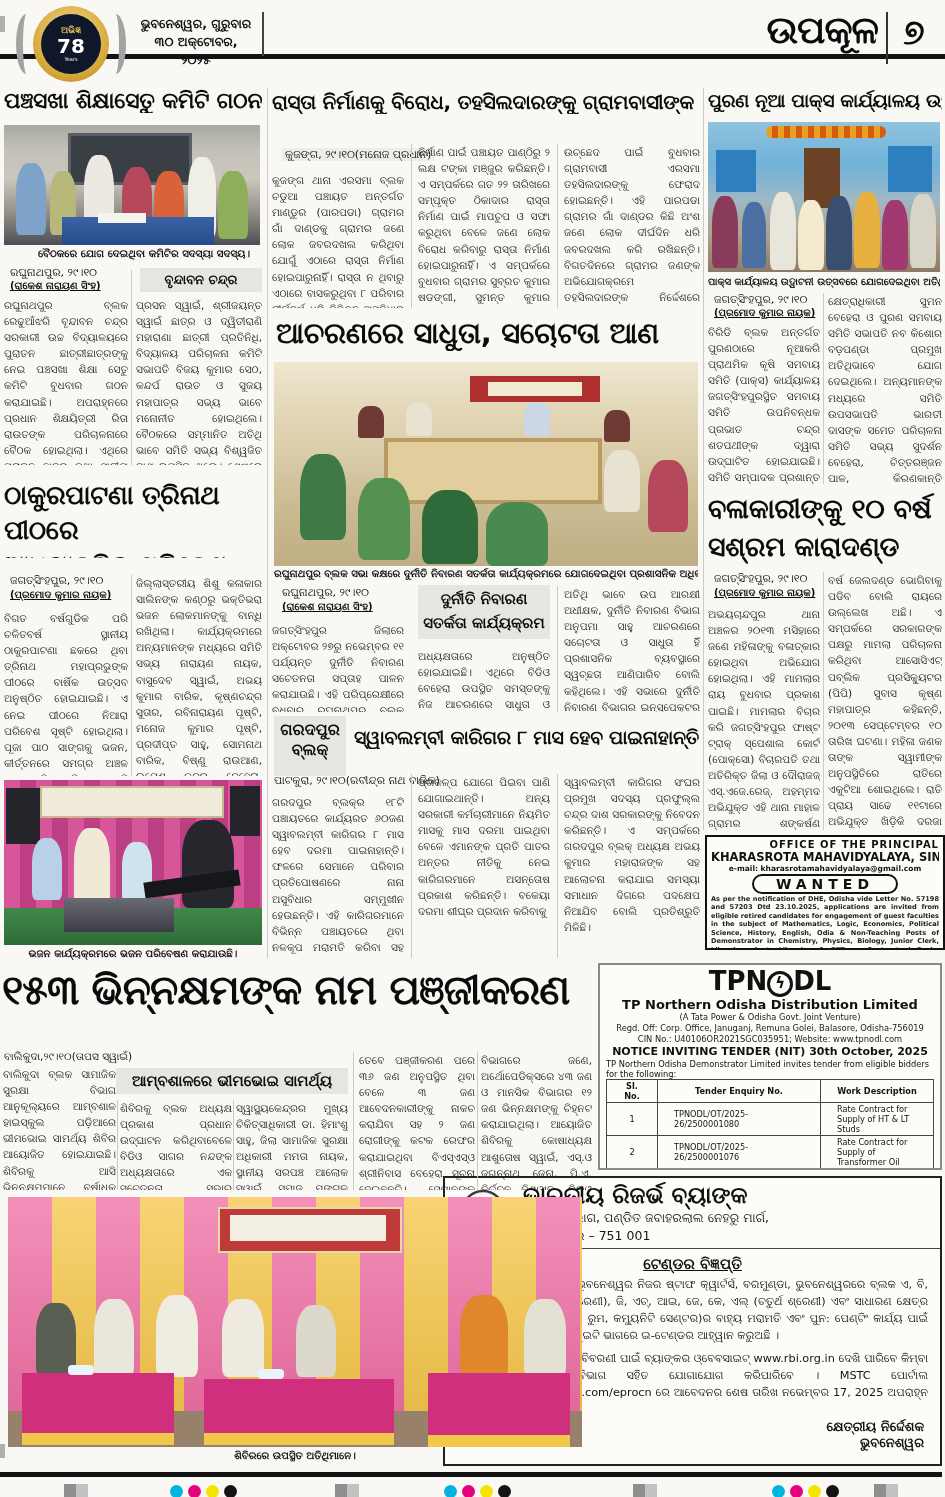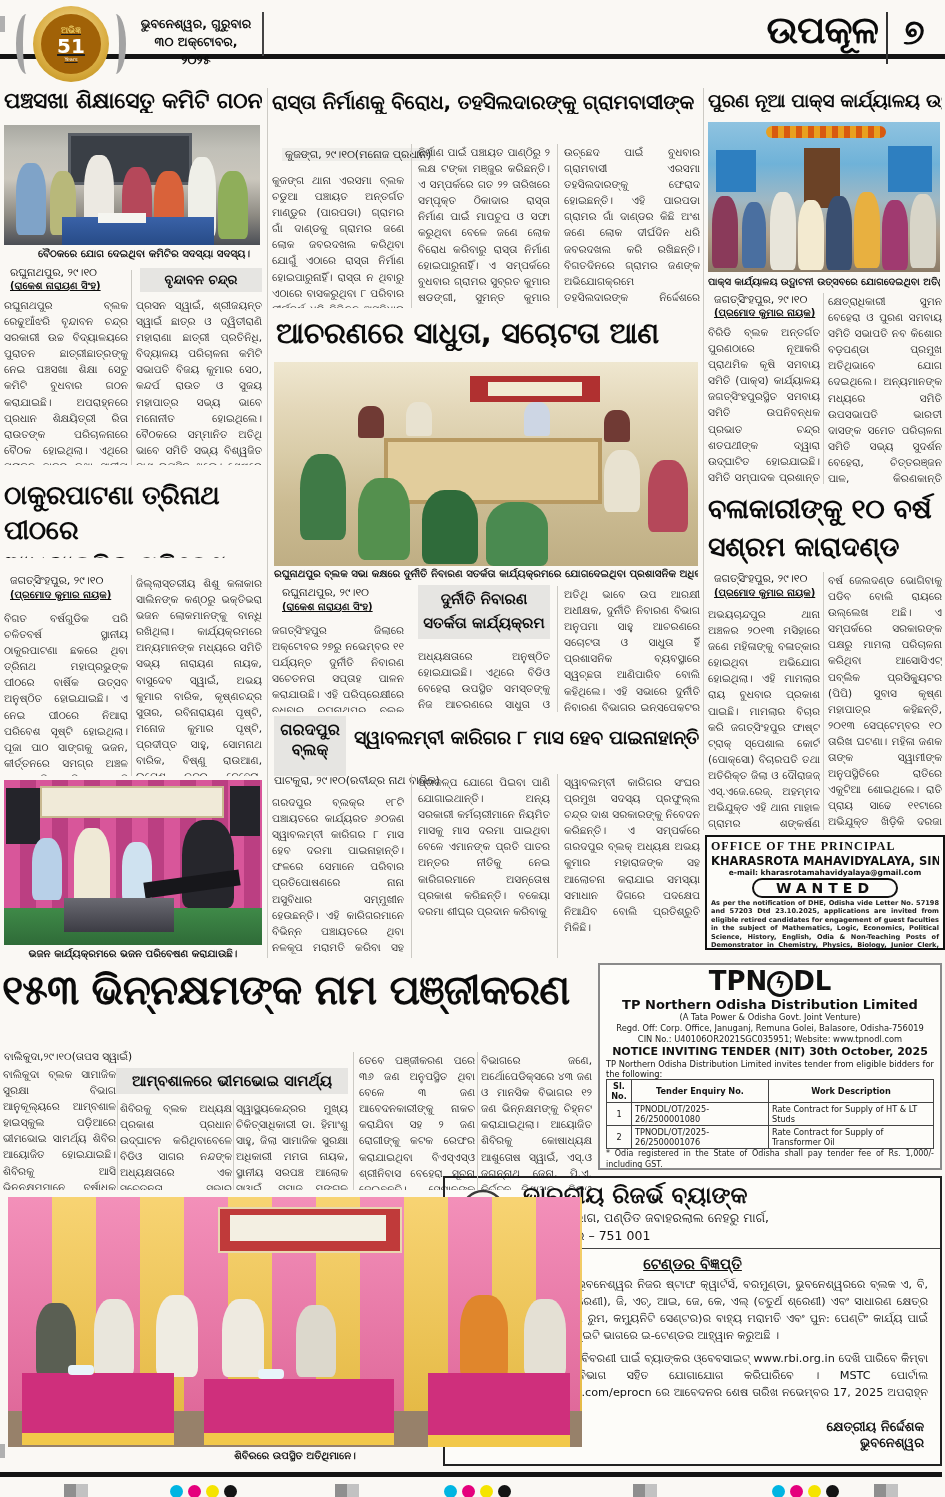--- a/index.html
+++ b/index.html
@@ -20,40 +20,40 @@
   .mast-title{font-size:38px;font-weight:900;color:#0a0a0a;letter-spacing:-1px;}
   .mast-num{font-size:35px;font-weight:800;color:#0a0a0a;}
   .regsq{position:absolute;width:24px;height:17px;background:linear-gradient(90deg,#8f8f8f 50%,#c2c2c2 50%);}
   .dots{position:absolute;display:flex;gap:5px;}
   .dot{width:13px;height:13px;border-radius:50%;}
   .ad{position:absolute;background:#fdfcf9;box-sizing:border-box;overflow:hidden;}
   .wanted-body{font-size:6.6px;line-height:1.28;text-align:justify;font-weight:600;color:#222;}
   .tp-small{font-size:8.3px;line-height:1.3;text-align:center;color:#1a1a1a;}
   .tp-note{font-size:8px;line-height:1.32;text-align:justify;color:#1a1a1a;}
   table.tp{border-collapse:collapse;width:100%;font-size:8.2px;}
-  table.tp th,table.tp td{border:1px solid #444;padding:1px 3px;color:#141414;}
+  table.tp th,table.tp td{border:1px solid #444;padding:1px 16px;color:#141414;}
   table.tp th{font-weight:700;text-align:center;}
   .rbi-body{font-size:11.3px;line-height:1.5;text-align:justify;color:#141414;}
   .kicker{background:#e6e5e2;font-weight:800;text-align:center;color:#0b0b0b;line-height:1.25;}
 </style>
 </head>
 <body>
 
 <div id="paper">
 
   <div class="hdr-rule" style="top:54px;"></div>
   <div class="abs" style="left:0;top:16px;width:5px;height:16px;background:#b0b0b0;"></div>
 
   <div class="abs" style="left:16px;top:4px;width:110px;height:82px;z-index:3;">
     <div class="abs" style="left:0;top:10px;width:14px;height:60px;border-left:7px solid #a3a3a3;border-radius:50%;"></div>
     <div class="abs" style="right:0;top:10px;width:14px;height:60px;border-right:7px solid #a3a3a3;border-radius:50%;"></div>
     <div class="abs" style="left:17px;top:2px;width:76px;height:76px;border-radius:50%;background:radial-gradient(circle at 50% 40%,#f3e2a8 0%,#ddb24a 55%,#b8860b 100%);"></div>
-    <div class="abs" style="left:25px;top:10px;width:60px;height:60px;border-radius:50%;background:#a16207;display:flex;flex-direction:column;align-items:center;justify-content:center;line-height:1.05;text-decoration:underline;">
+    <div class="abs" style="left:25px;top:10px;width:60px;height:60px;border-radius:50%;background:#0f172a;display:flex;flex-direction:column;align-items:center;justify-content:center;line-height:1.05;">
       <span style="font-size:9px;color:#e8c860;font-weight:700;">ଅଭିଜ୍ଞ</span>
-      <span style="font-size:20px;color:#fff;font-weight:800;">51</span>
+      <span style="font-size:20px;color:#fff;font-weight:800;">78</span>
       <span style="font-size:5px;color:#fff;">Years</span>
     </div>
   </div>
 
   <div class="abs mast-date" style="left:138px;top:15px;width:116px;">
     <div>ଭୁବନେଶ୍ୱର, ଗୁରୁବାର</div>
     <div>୩୦ ଅକ୍ଟୋବର, ୨୦୨୫</div>
   </div>
   <div class="abs" style="left:262px;top:12px;width:2px;height:44px;background:#444;"></div>
 
@@ -182,40 +182,40 @@
     <span>ବଳାକାରୀଙ୍କୁ ୧୦ ବର୍ଷ</span><br>
     <span>ସଶ୍ରମ କାରାଦଣ୍ଡ</span>
   </div>
   <div class="abs dateline" style="left:714px;top:572px;">ଜଗତ୍‌ସିଂହପୁର, ୨୯।୧୦</div>
   <div class="abs byline" style="left:714px;top:587px;">(ପ୍ରମୋଦ କୁମାର ନାୟକ)</div>
   <div class="abs bodycol" style="left:708px;top:606px;width:112px;height:224px;">ଅଭୟଚାନ୍ଦପୁର ଥାନା ଅଞ୍ଚଳର ୨୦୧୩ ମସିହାରେ ଜଣେ ମହିଳାଙ୍କୁ ବଳାତ୍କାର ହୋଇଥିବା ଅଭିଯୋଗ ହୋଇଥିଲା। ଏହି ମାମଲାର ରାୟ ବୁଧବାର ପ୍ରକାଶ ପାଇଛି। ମାମଲାର ବିଚାର କରି ଜଗତ୍‌ସିଂହପୁର ଫାଷ୍ଟ ଟ୍ରାକ୍ ସ୍ପେଶାଲ କୋର୍ଟ (ପୋକ୍ସୋ) ବିଚାରପତି ତଥା ଅତିରିକ୍ତ ଜିଲା ଓ ଦୌରାଜଜ୍ ଏସ୍.ଏଜେ.ରେଜ୍. ଅହମ୍ମଦ ଅଭିଯୁକ୍ତ ଏହି ଥାନା ମାହାଳ ଗ୍ରାମର ଶଙ୍କର୍ଷଣ କଟିବିଆ ଓରଫ ଖୁଦିଆ (୩୫)ଙ୍କୁ ୧୦ ବର୍ଷ</div>
   <div class="abs bodycol" style="left:828px;top:572px;width:114px;height:258px;">ବର୍ଷ ଜେଲଦଣ୍ଡ ଭୋଗିବାକୁ ପଡିବ ବୋଲି ରାୟରେ ଉଲ୍ଲେଖ ଅଛି। ଏ ସମ୍ପର୍କରେ ସରକାରଙ୍କ ପକ୍ଷରୁ ମାମଲା ପରିଚାଳନା କରିଥିବା ଆସୋସିଏଟ୍ ପବ୍ଲିକ ପ୍ରସିକ୍ୟୁଟର (ପିପି) ସୁବାସ କୃଷ୍ଣ ମହାପାତ୍ର କହିଛନ୍ତି, ୨୦୧୩ ସେପ୍ଟେମ୍ବର ୧୦ ତାରିଖ ଘଟଣା। ମହିଳା ଜଣକ ତାଙ୍କ ସ୍ୱାମୀଙ୍କ ଅନୁପସ୍ଥିତିରେ ରାତିରେ ଏକୁଟିଆ ଶୋଇଥିଲେ। ରାତି ପ୍ରାୟ ସାଢେ ୧୧ଟାରେ ଅଭିଯୁକ୍ତ ଖିଡ଼ିକି ଦରଜା ଭାଙ୍ଗି ତାଙ୍କ ଘର ଭିତରେ ପ୍ରବେଶ କରି ବଳାତ୍କାର ଘରେ ଥିବା ପଳାଇଥିଲେ। ପରଦିନ ମହିଳା ଅଭିଯୁକ୍ତଙ୍କ ଥାନାରେ ଅଭିଯୋଗ</div>
   <div class="vline" style="left:823px;top:572px;height:258px;"></div>
 
   <div class="ad" style="left:705px;top:835px;width:240px;height:115px;border:2px solid #111;padding:2px 4px;">
-    <div style="font-size:12px;font-weight:800;text-align:left;letter-spacing:1px;color:#111;font-family:Liberation Serif, serif;">OFFICE OF THE PRINCIPAL</div>
+    <div style="font-size:10px;font-weight:800;text-align:right;letter-spacing:1px;color:#111;">OFFICE OF THE PRINCIPAL</div>
     <div style="font-size:11.5px;font-weight:800;text-align:center;color:#111;white-space:nowrap;overflow:hidden;">KHARASROTA MAHAVIDYALAYA, SINGHPUR, JAJPUR</div>
     <div style="font-size:7.5px;font-weight:700;text-align:center;color:#111;">e-mail: kharasrotamahavidyalaya@gmail.com</div>
     <div style="text-align:center;margin:1px 0;">
       <span style="display:inline-block;border:2.5px solid #111;border-radius:14px;padding:0 22px;font-size:14px;font-weight:800;letter-spacing:5px;color:#111;">WANTED</span>
     </div>
     <div class="wanted-body">As per the notification of DHE, Odisha vide Letter No. 57198 and 57203 Dtd 23.10.2025, applications are invited from eligible retired candidates for engagement of guest faculties in the subject of Mathematics, Logic, Economics, Political Science, History, English, Odia &amp; Non-Teaching Posts of Demonstrator in Chemistry, Physics, Biology, Junior Clerk, Librarian, Asst. Librarian &amp; PET on Contractual Basis. Vacancies of same post are already uploaded in HIMS Portal of the College. Interested candidates shall apply only through HIMS portal on or before 31.10.2025.</div>
 
   </div>
 
   <div class="ad" style="left:598px;top:963px;width:344px;height:207px;border:2px solid #8a8a8a;padding:3px 6px;">
     <div style="text-align:center;font-weight:900;font-size:26px;color:#111;line-height:1;">
       <span>TPN</span><span style="display:inline-block;width:20px;height:20px;border:3px solid #111;border-radius:50%;font-size:15px;line-height:19px;vertical-align:2px;">ϟ</span><span>DL</span>
     </div>
     <div style="text-align:center;font-weight:800;font-size:13px;color:#111;">TP Northern Odisha Distribution Limited</div>
     <div class="tp-small">(A Tata Power &amp; Odisha Govt. Joint Venture)</div>
     <div class="tp-small">Regd. Off: Corp. Office, Januganj, Remuna Golei, Balasore, Odisha-756019</div>
     <div class="tp-small">CIN No.: U40106OR2021SGC035951; Website: www.tpnodl.com</div>
     <div style="text-align:center;font-weight:800;font-size:11px;color:#111;margin:1px 0;">NOTICE INVITING TENDER (NIT) 30th October, 2025</div>
-    <div style="font-size:8.3px;color:#111;">TP Northern Odisha Distribution Limited invites tender from eligible bidders for the following:</div>
+    <div style="font-size:8.3px;color:#111;">TP Northern Odisha Demonstrator Limited invites tender from eligible bidders for the following:</div>
     <table class="tp">
       <tbody>
           <tr>
         <th style="width:18px;">Sl. No.</th>
         <th style="width:130px;">Tender Enquiry No.</th>
         <th>Work Description</th>
       </tr>
       <tr>
         <td style="text-align:center;">1</td>
         <td>TPNODL/OT/2025-26/2500001080</td>

